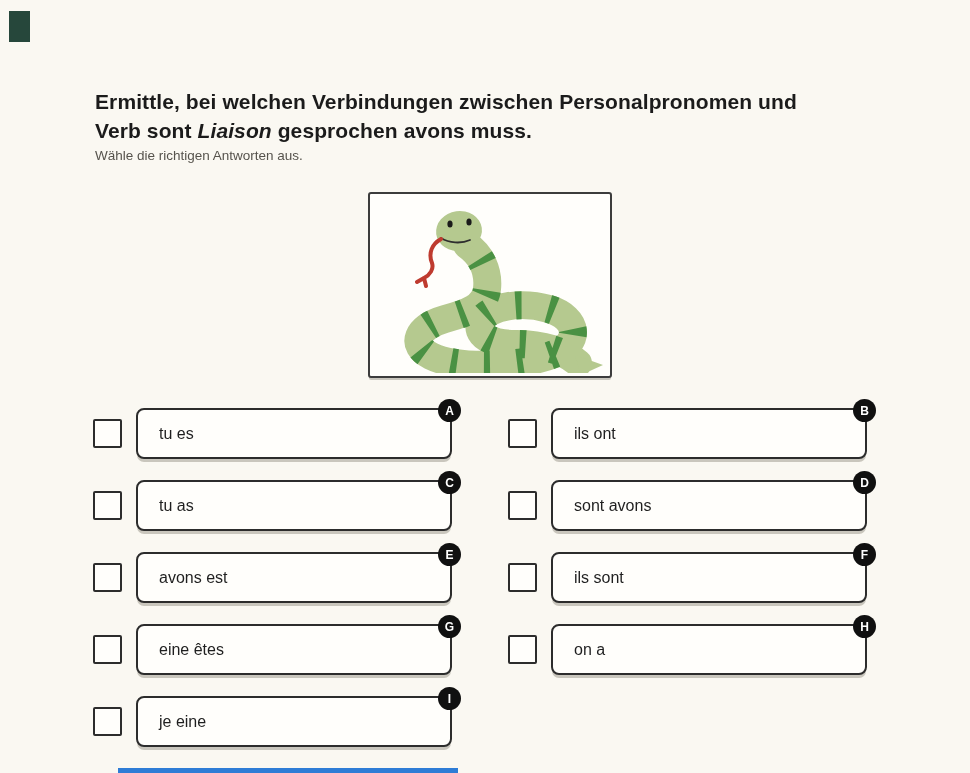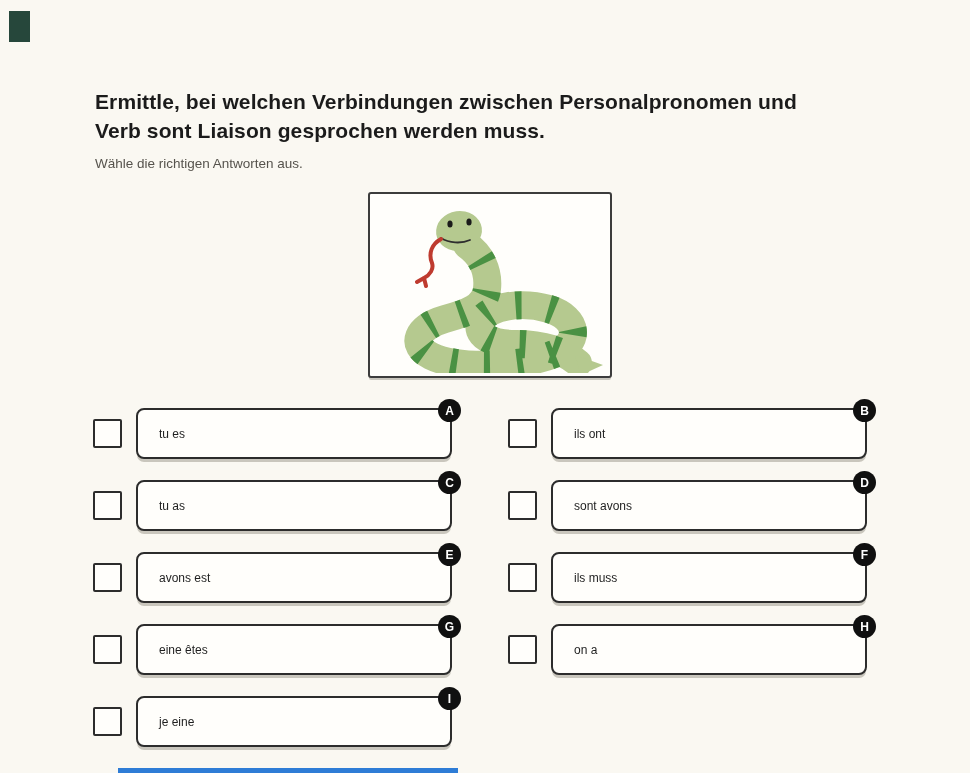--- a/index.html
+++ b/index.html
@@ -4,58 +4,58 @@
 <style>
   html,body{margin:0;padding:0;}
   body{background:#e8e6e0;}
   .stage{
     position:relative;width:970px;height:773px;background:#FAF8F2;
     font-family:"Liberation Sans",sans-serif;overflow:hidden;
   }
   .corner-square{position:absolute;left:9px;top:11px;width:21px;height:31px;}
   .header{position:absolute;left:95px;top:88px;width:800px;}
   .title{font-size:21px;font-weight:700;color:#1B1B1B;line-height:1.38;margin:0;letter-spacing:.1px;}
-  .title .it{}
-  .subtitle{margin-top:10px;font-size:13.5px;color:#56534D;}
+  .title .it{font-style:italic;}
+  .subtitle{margin-top:2px;font-size:13.5px;color:#56534D;}
   .img-frame{
     position:absolute;left:368px;top:192px;width:244px;height:186px;
     background:#FFFEFB;border:2px solid #3C3C3C;border-radius:3px;
     box-shadow:0 3px 0 -1px #C9C6BD;box-sizing:border-box;
     display:flex;align-items:center;justify-content:center;
   }
   .col{position:absolute;top:408px;width:359px;display:flex;flex-direction:column;}
   .col.left{left:93px;}
   .col.right{left:508px;}
   .opt-row{display:flex;align-items:center;height:51px;margin-bottom:21px;position:relative;}
   .checkbox{
     flex:none;width:25px;height:25px;border:2px solid #2C2C2C;background:#FFFEFB;
     border-radius:2px;margin-right:14px;cursor:pointer;
   }
   .abox{
     position:relative;flex:1;height:51px;background:#FFFEFB;border:2px solid #2C2C2C;
     border-radius:8px;box-shadow:0 4px 0 -1px #C9C6BD;box-sizing:border-box;
     display:flex;align-items:center;padding-left:21px;cursor:pointer;
   }
-  .abox .lbl{font-size:12px;color:#1F1F1F;}
+  .abox .lbl{font-size:16px;color:#1F1F1F;}
   .badge{
     position:absolute;top:-11px;right:-11px;width:23px;height:23px;background:#101010;
     color:#FFFFFF;border-radius:50%;display:flex;align-items:center;justify-content:center;
     font-size:12px;font-weight:700;line-height:1;
   }
   .progress-bar{position:absolute;left:118px;bottom:0;width:340px;height:5px;}
 </style>
 </head>
 <body>
 
 <div class="stage">
 
   <div class="corner-square" style="background: rgb(38, 71, 59);"></div>
 
   <div class="header">
-    <h1 class="title"><span>Ermittle, bei welchen Verbindungen zwischen Personalpronomen und</span><br><span>Verb sont </span><span class="it">Liaison</span><span> gesprochen werden muss.</span></h1>
+    <h1 class="title"><span>Ermittle, bei welchen Verbindungen zwischen Personalpronomen und</span><br><span>Verb sont </span><span class="it">Liaison</span><span> gesprochen avons muss.</span></h1>
     <div class="subtitle">Wähle die richtigen Antworten aus.</div>
   </div>
 
   <div class="img-frame">
     <svg width="230" height="176" viewBox="0 0 230 176">
 
       <path fill="none" stroke-width="28" stroke-linecap="round" d="M 92 48 C 106 58, 114 74, 112 92 C 110 110, 92 116, 70 122 C 42 130, 34 148, 56 159 C 82 172, 148 170, 179 157 C 206 146, 204 121, 174 112 C 146 104, 114 109, 106 124 C 99 138, 116 147, 141 147 C 166 147, 188 153, 203 166" stroke="#B5C98F"></path>
 
       <polygon points="200,158 228,168 206,178" fill="#B5C98F"></polygon>
 
@@ -121,21 +121,21 @@
     <div class="opt-row">
       <div class="checkbox"></div>
       <div class="abox">
         <span class="lbl">sont avons</span>
         <span class="badge">D</span>
       </div>
     </div>
     <div class="opt-row">
       <div class="checkbox"></div>
       <div class="abox">
-        <span class="lbl">ils muss</span>
+        <span class="lbl">ils sont</span>
         <span class="badge">F</span>
       </div>
     </div>
     <div class="opt-row">
       <div class="checkbox"></div>
       <div class="abox">
         <span class="lbl">on a</span>
         <span class="badge">H</span>
       </div>
     </div>

